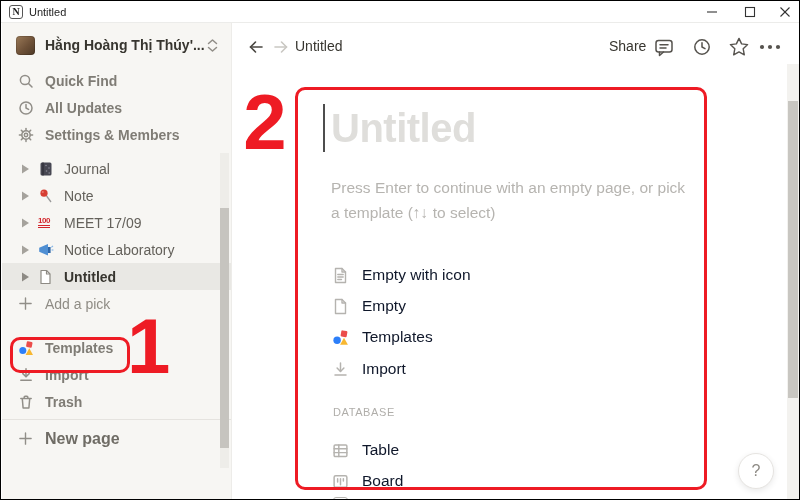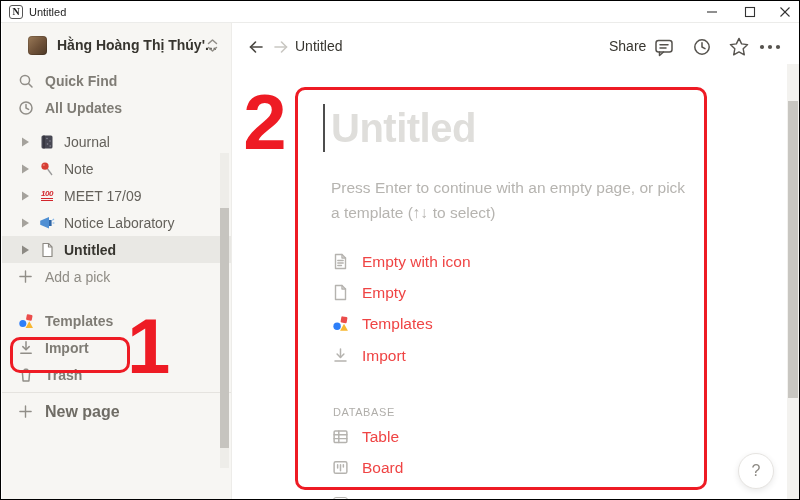--- a/index.html
+++ b/index.html
@@ -9,51 +9,51 @@
   
   .titlebar { position:absolute; left:0; top:0; width:100%; height:22px; background:#fff; border-bottom:1px solid #ececea; display:flex; align-items:center; }
   .logo { width:14px; height:14px; margin-left:8px; border:1px solid #555; border-radius:3px; font-family:"Liberation Serif",serif; font-weight:bold; font-size:10px; line-height:12px; text-align:center; color:#1d1d1d; background:#fff; }
   .tb-title { margin-left:6px; font-size:11px; color:#1d1d1d; }
   .win-btn { position:absolute; top:0; width:30px; height:21px; display:flex; align-items:center; justify-content:center; }
   .win-btn svg { stroke:#333; stroke-width:1.1; fill:none; }
 
   
   .sidebar { position:absolute; left:1px; top:22px; width:230px; height:477px; background:#f7f6f3; border-right:1px solid #edece9; }
   .srow { display:flex; align-items:center; height:27px; font-size:14px; }
-  .ws { margin-top:8px; height:28px; padding-left:26px; display:flex; align-items:center; position:relative; }
+  .ws { margin-top:8px; height:28px; padding-left:14px; display:flex; align-items:center; position:relative; }
   .avatar { width:19px; height:19px; border-radius:4px; background:linear-gradient(135deg,#9a7a58 0%,#6e5138 55%,#4c3826 100%); box-shadow:inset 0 0 0 1px rgba(0,0,0,.15); }
   .ws-name { margin-left:10px; font-size:14px; font-weight:bold; color:#37352f; white-space:nowrap; }
   .ws-chev { position:absolute; right:13px; top:8px; }
   .menu-block { margin-top:8px; }
   .menu-block .srow, .footer-block .srow, .new-row { padding-left:16px; color:#7f7c75; font-weight:700; }
   .menu-block .ic, .footer-block .ic { width:16px; height:16px; margin-right:11px; flex:0 0 16px; }
   .pages-block { margin-top:7px; }
   .prow { padding-left:19px; color:#64615b; font-weight:500; }
   .prow .tog { width:9px; height:10px; margin-right:8px; flex:0 0 9px; }
-  .prow .emo { width:18px; height:17px; margin-right:8px; flex:0 0 18px; display:flex; align-items:center; justify-content:center;font-style:italic; }
+  .prow .emo { width:18px; height:17px; margin-right:8px; flex:0 0 18px; display:flex; align-items:center; justify-content:flex-start; }
   .prow.sel { background:#e9e8e4; color:#37352f; font-weight:bold; }
   .hundred { font-size:8px; font-weight:bold; color:#d3262c; border-bottom:3px double #d3262c; line-height:1; letter-spacing:-0.5px; }
   .add-row { padding-left:16px; color:#8f8c85; }
   .add-row .ic { width:15px; height:15px; margin-right:12px; }
   .footer-block { margin-top:17px; }
   .divider { height:1px; background:#e5e3df; margin-top:4px; }
   .new-row { margin-top:5px; height:27px; display:flex; align-items:center; color:#6f6c65; }
   .new-row .ic { width:15px; height:15px; margin-right:12px; }
   .sb-track { position:absolute; left:218px; top:130px; width:9px; height:315px; background:#eeede9; }
   .sb-thumb { position:absolute; left:218px; top:185px; width:9px; height:240px; background:#c6c4bf; }
 
   
   .main { position:absolute; left:231px; top:22px; width:568px; height:477px; background:#fff; overflow:hidden; }
   .crumb { position:absolute; left:63px; top:15px; font-size:14px; color:#37352f; }
   .share { position:absolute; left:377px; top:15px; font-size:14px; color:#37352f; }
   .hbtn { position:absolute; display:flex; align-items:center; justify-content:center; }
   .ed-cursor { position:absolute; left:91px; top:81px; width:2px; height:48px; background:#4d4d4d; }
   .ed-title { position:absolute; left:99px; top:83px; font-size:40px; font-weight:bold; color:#dfdedb; letter-spacing:-0.5px; }
   .hint { position:absolute; left:99px; font-size:15.5px; color:#b6b4b0; }
-  .opt { position:absolute; left:100px; height:31px; display:flex; align-items:flex-start; font-size:15.5px; color:#ef4444; }
+  .opt { position:absolute; left:100px; height:31px; display:flex; align-items:flex-end; font-size:15.5px; color:#0f172a; }
   .opt .ic { width:17px; height:17px; margin-right:13px; flex:0 0 17px; }
   .db-label { position:absolute; left:101px; top:383px; font-size:11px; font-weight:500; letter-spacing:0.6px; color:#b0aeaa; }
   .sliver { position:absolute; left:101px; top:474px; width:15px; height:9px; border:1.5px solid #b7b5b1; border-radius:3px; }
   .help { position:absolute; left:506px; top:430px; width:36px; height:36px; border-radius:50%; background:#fff; border:1px solid #e6e4e1; box-shadow:0 2px 6px rgba(0,0,0,.09); display:flex; align-items:center; justify-content:center; font-size:16px; color:#8d8a84; }
   .m-track { position:absolute; left:555px; top:41px; width:12px; height:436px; background:#f3f2ef; }
   .m-thumb { position:absolute; left:556px; top:78px; width:10px; height:297px; background:#c8c6c1; }
 
   
   .anno { position:absolute; z-index:20; pointer-events:none; }
   .anno-num { color:#ee1b24; font-size:78px; font-weight:bold; line-height:1; text-align:center; }
@@ -110,20 +110,35 @@
             <line x1="10.5" y1="10.5" x2="14" y2="14"></line>
           </svg>
         <span>Quick Find</span>
       </div>
       <div class="srow">
         <svg class="ic gicon" viewBox="0 0 16 16">
             <circle cx="8" cy="8" r="6"></circle>
             <polyline points="8,4.5 8,8 10.6,9.4"></polyline>
           </svg>
         <span>All Updates</span>
+      </div>
+      <div class="srow">
+        <svg class="ic gicon" viewBox="0 0 16 16">
+            <circle cx="8" cy="8" r="4.2"></circle>
+            <circle cx="8" cy="8" r="1.7"></circle>
+            <line x1="8" y1="1.4" x2="8" y2="3.6"></line>
+            <line x1="8" y1="12.4" x2="8" y2="14.6"></line>
+            <line x1="1.4" y1="8" x2="3.6" y2="8"></line>
+            <line x1="12.4" y1="8" x2="14.6" y2="8"></line>
+            <line x1="3.3" y1="3.3" x2="4.9" y2="4.9"></line>
+            <line x1="11.1" y1="11.1" x2="12.7" y2="12.7"></line>
+            <line x1="3.3" y1="12.7" x2="4.9" y2="11.1"></line>
+            <line x1="11.1" y1="4.9" x2="12.7" y2="3.3"></line>
+          </svg>
+        <span>Settings &amp; Members</span>
       </div>
     </div>
 
     <div class="pages-block">
       <div class="srow prow">
         <svg class="tog" viewBox="0 0 9 10">
             <polygon points="1,0.5 8,5 1,9.5" fill="#a5a29c"></polygon>
           </svg>
         <span class="emo">
             <svg width="16" height="16" viewBox="0 0 16 16">

